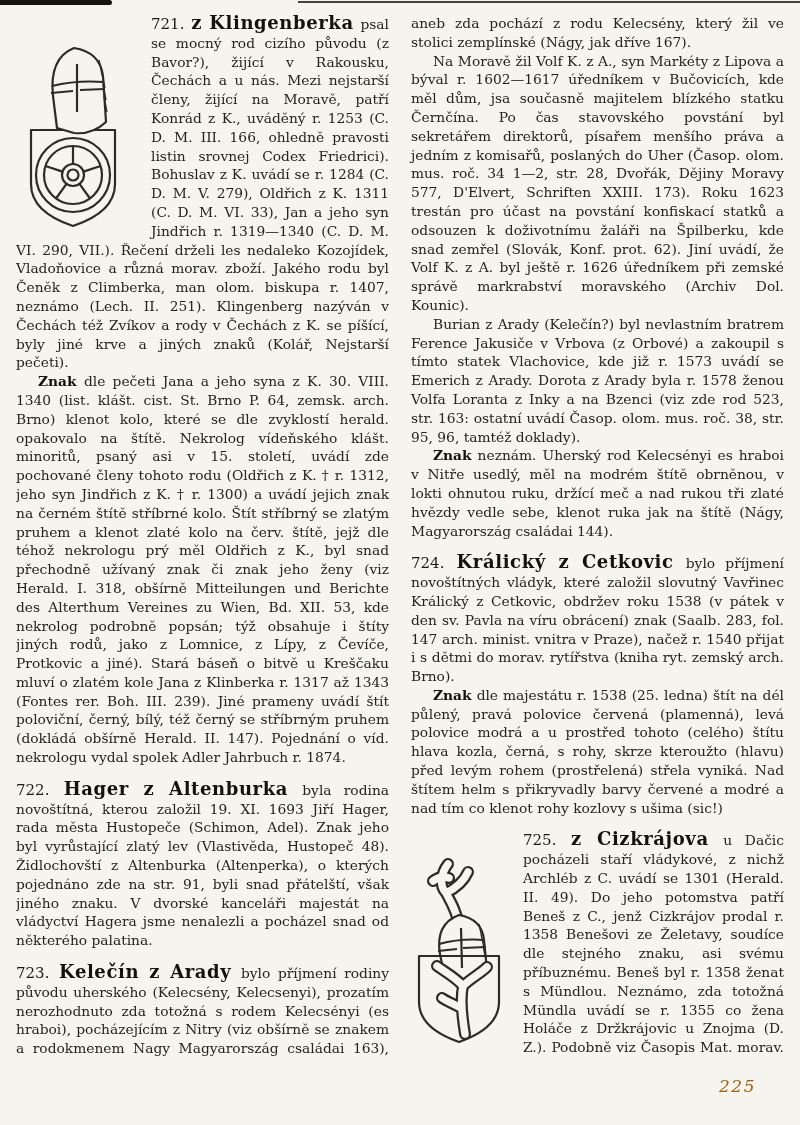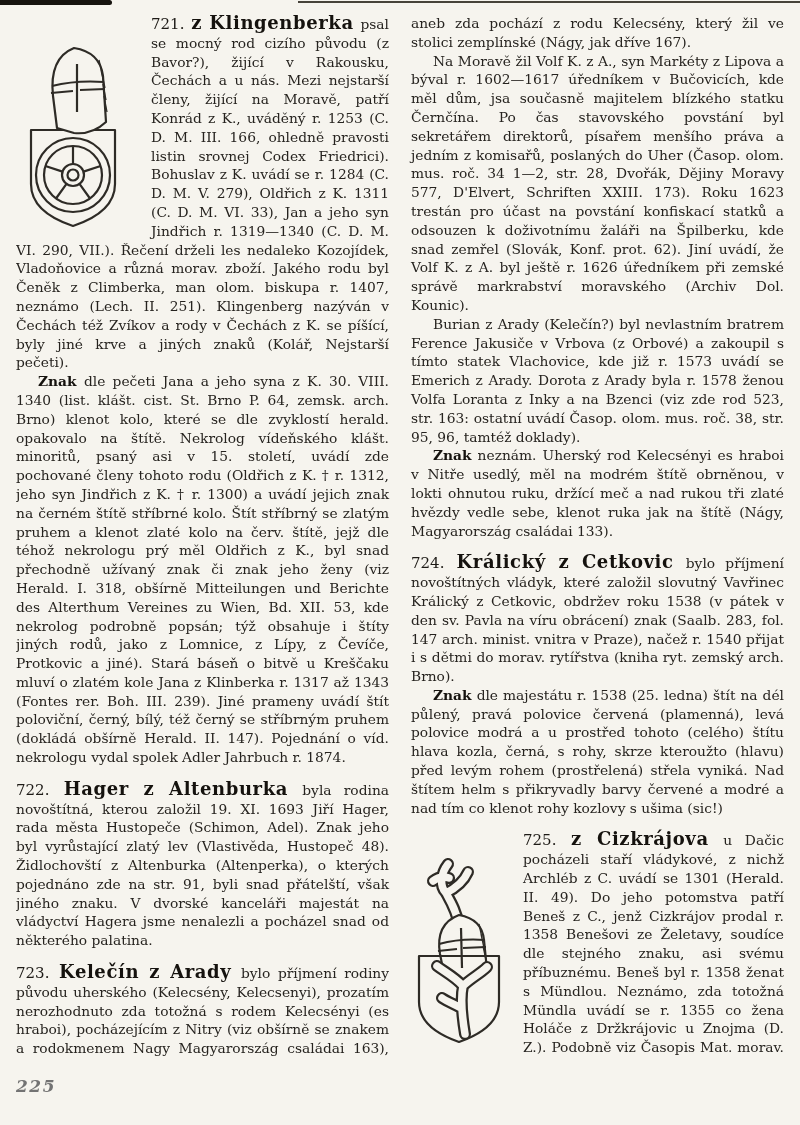--- a/index.html
+++ b/index.html
@@ -29,22 +29,22 @@
   .entry-title{
     font-weight:bold;font-size:18px;letter-spacing:.6px;
     color:#15120e;margin:0 2px;white-space:nowrap;
   }
   .lead{font-weight:bold;color:#15120e;margin-top:44px;}
   .crest{float:left;}
   .crest-721{margin:24px 13px 4px 0;}
   .crest-725{margin:22px 12px 4px 0;}
   .pagenum{
     position:absolute;top:1076px;left:16px;width:740px;
-    text-align:left;font-style:italic;font-size:17px;
-    letter-spacing:1.5px;color:#737373;font-weight:bold;
+    text-align:right;font-style:italic;font-size:17px;
+    letter-spacing:1.5px;color:#a16207;
   }
   
   .artifact-top-left{position:absolute;top:0;left:0;width:112px;height:5px;background:#17140f;border-radius:0 3px 3px 0;}
   .artifact-top-line{position:absolute;top:1px;left:298px;width:502px;height:2px;background:#47433a;}
   .artifact-right-dash{position:absolute;top:205px;right:1px;width:9px;height:3px;background:#2b2823;}
 </style>
 </head>
 <body>
 
 <div class="page">
@@ -74,21 +74,21 @@
     </section>
 
     <section class="entry">
       <p class="para"><span class="entry-number">722.</span> <span class="entry-title">Hager z Altenburka</span> <span>byla rodina novoštítná, kterou založil 19. XI. 1693 Jiří Hager, rada města Hustopeče (Schimon, Adel). Znak jeho byl vyrůstající zlatý lev (Vlastivěda, Hustopeč 48). Židlochovští z Altenburka (Altenperka), o kterých pojednáno zde na str. 91, byli snad přátelští, však jiného znaku. V dvorské kanceláři majestát na vládyctví Hagera jsme nenalezli a pocházel snad od některého palatina.</span></p>
     </section>
 
     <section class="entry">
       <p class="para"><span class="entry-number">723.</span> <span class="entry-title">Kelečín z Arady</span> <span>bylo příjmení rodiny původu uherského (Kelecsény, Kelecsenyi), prozatím nerozhodnuto zda totožná s rodem Kelecsényi (es hraboi), pocházejícím z Nitry (viz obšírně se znakem a rodokmenem Nagy Magyarország családai 163), aneb zda pochází z rodu Kelecsény, který žil ve stolici zemplínské (Nágy, jak dříve 167).</span></p>
       <p class="para indent"><span>Na Moravě žil Volf K. z A., syn Markéty z Lipova a býval r. 1602—1617 úředníkem v Bučovicích, kde měl dům, jsa současně majitelem blízkého statku Černčína. Po čas stavovského povstání byl sekretářem direktorů, písařem menšího práva a jedním z komisařů, poslaných do Uher (Časop. olom. mus. roč. 34 1—2, str. 28, Dvořák, Dějiny Moravy 577, D'Elvert, Schriften XXIII. 173). Roku 1623 trestán pro účast na povstání konfiskací statků a odsouzen k doživotnímu žaláři na Špilberku, kde snad zemřel (Slovák, Konf. prot. 62). Jiní uvádí, že Volf K. z A. byl ještě r. 1626 úředníkem při zemské správě markrabství moravského (Archiv Dol. Kounic).</span></p>
       <p class="para indent"><span>Burian z Arady (Kelečín?) byl nevlastním bratrem Ference Jakusiče v Vrbova (z Orbové) a zakoupil s tímto statek Vlachovice, kde již r. 1573 uvádí se Emerich z Arady. Dorota z Arady byla r. 1578 ženou Volfa Loranta z Inky a na Bzenci (viz zde rod 523, str. 163: ostatní uvádí Časop. olom. mus. roč. 38, str. 95, 96, tamtéž doklady).</span></p>
-      <p class="para indent"><span class="lead">Znak</span> <span>neznám. Uherský rod Kelecsényi es hraboi v Nitře usedlý, měl na modrém štítě obrněnou, v lokti ohnutou ruku, držící meč a nad rukou tři zlaté hvězdy vedle sebe, klenot ruka jak na štítě (Nágy, Magyarország családai 133).</span></p>
+      <p class="para indent"><span class="lead">Znak</span> <span>neznám. Uherský rod Kelecsényi es hraboi v Nitře usedlý, měl na modrém štítě obrněnou, v lokti ohnutou ruku, držící meč a nad rukou tři zlaté hvězdy vedle sebe, klenot ruka jak na štítě (Nágy, Magyarország családai 144).</span></p>
     </section>
 
     <section class="entry">
       <p class="para"><span class="entry-number">724.</span> <span class="entry-title">Králický z Cetkovic</span> <span>bylo příjmení novoštítných vládyk, které založil slovutný Vavřinec Králický z Cetkovic, obdržev roku 1538 (v pátek v den sv. Pavla na víru obrácení) znak (Saalb. 283, fol. 147 arch. minist. vnitra v Praze), načež r. 1540 přijat i s dětmi do morav. rytířstva (kniha ryt. zemský arch. Brno).</span></p>
       <p class="para indent"><span class="lead">Znak</span> <span>dle majestátu r. 1538 (25. ledna) štít na dél půlený, pravá polovice červená (plamenná), levá polovice modrá a u prostřed tohoto (celého) štítu hlava kozla, černá, s rohy, skrze kteroužto (hlavu) před levým rohem (prostřelená) střela vyniká. Nad štítem helm s přikryvadly barvy červené a modré a nad tím co klenot rohy kozlovy s ušima (sic!)</span></p>
     </section>
 
     <section class="entry">
       <svg class="crest crest-725" width="100" height="192" viewBox="0 0 100 192" fill="none" stroke="#2e2b26" stroke-width="2.2" stroke-linejoin="round">
 

